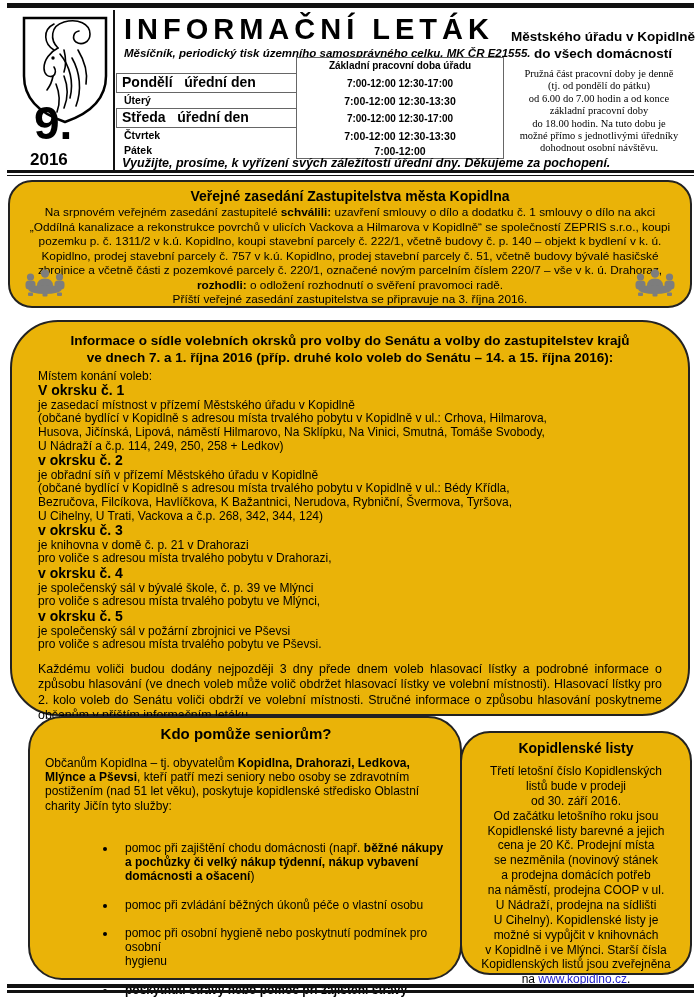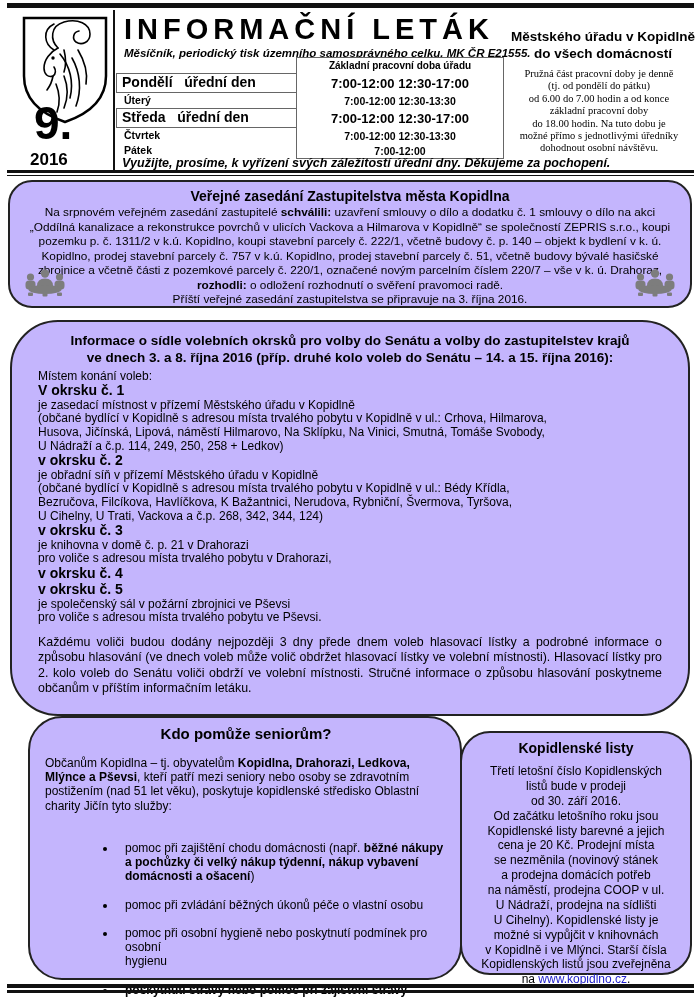--- a/index.html
+++ b/index.html
@@ -16,38 +16,38 @@
   .mast-sub{font-size:11.5px;font-weight:bold;font-style:italic;margin-top:1px;white-space:nowrap;}
   .right-head{position:absolute;left:508px;top:17px;width:190px;text-align:center;
               font-weight:bold;font-size:13.5px;line-height:1.25;}
   .flex-note{position:absolute;left:500px;top:68px;width:198px;text-align:center;
              font-family:"Liberation Serif",serif;font-size:10.5px;line-height:1.18;white-space:pre-line;}
   
   .hours{position:absolute;left:116px;top:57px;width:386px;height:101px;}
   .timecol{position:absolute;left:180px;top:0;width:206px;border:1.5px solid #666;background:#fff;}
   .timecol .th{height:16px;line-height:16px;text-align:center;font-weight:bold;font-size:10px;}
   .trow{text-align:center;font-weight:bold;}
-  .trow.big{height:20px;line-height:20px;font-size:13px;}
+  .trow.big{height:20px;line-height:20px;font-size:10px;}
   .trow.small{height:15px;line-height:15px;font-size:10.5px;}
   .trow.last{height:14px;line-height:14px;font-size:10.5px;}
   .daycol{position:absolute;left:0;top:16px;width:181px;}
   .drow{font-weight:bold;white-space:pre;box-sizing:border-box;}
   .drow.big{height:20px;line-height:17px;font-size:14px;border:1.5px solid #666;padding-left:5px;}
   .drow.small{height:15px;line-height:15px;font-size:10.5px;padding-left:8px;}
   .drow.last{height:14px;line-height:14px;font-size:10.5px;padding-left:8px;}
   .appeal{position:absolute;left:122px;top:156px;font-size:12.5px;font-weight:bold;font-style:italic;white-space:nowrap;}
   .rule{position:absolute;left:7px;width:687px;}
   .rule .thick{height:3px;background:#111;}
   .rule .gap{height:2px;}
   .rule .thin{height:1px;background:#111;}
   .rule2 .thick2{height:4px;background:#111;}
   .rule2 .gap2{height:2px;}
   .rule2 .thin2{height:3px;background:#111;}
   
-  .rbox{position:absolute;border:2px solid #222;border-radius:28px;background:#c4b5fd;box-sizing:border-box;}
+  .rbox{position:absolute;border:2px solid #222;border-radius:28px;background:#eab308;box-sizing:border-box;}
   .council{left:8px;top:180px;width:684px;height:128px;padding:5px 18px;border-radius:24px;}
   .council-title{text-align:center;font-weight:bold;font-size:14px;margin:1px 0 1px;}
   .council p{margin:0;text-align:center;font-size:11.8px;line-height:1.23;white-space:pre-line;}
   .meet-icon{position:absolute;bottom:5px;}
   .meet-icon.l{left:12px;} .meet-icon.r{right:12px;}
   .elections{left:10px;top:320px;width:680px;height:396px;padding:10px 26px;border-radius:48px;}
   .elect-title{text-align:center;font-weight:bold;font-size:13.5px;line-height:1.28;white-space:pre-line;margin-bottom:3px;}
   .elect-body{font-size:12px;line-height:1.13;}
   .okrsek-h{font-weight:bold;font-size:14px;}
   .okrsek-l{white-space:pre-line;}
@@ -168,21 +168,21 @@
         <ellipse cx="23" cy="22.5" rx="16.5" ry="4.5"></ellipse>
         <rect x="6" y="25.5" width="5" height="3.5" rx="1"></rect>
           <rect x="35" y="25.5" width="5" height="3.5" rx="1"></rect>
         <rect x="20.5" y="26" width="5" height="3.5" rx="1"></rect>
       </svg>
     </span>
   </div>
 
   <div class="rbox elections">
     <div class="elect-title">Informace o sídle volebních okrsků pro volby do Senátu a volby do zastupitelstev krajů
-ve dnech 3. a 8. října 2016 (příp. druhé kolo voleb do Senátu – 14. a 15. října 2016):</div>
+ve dnech 7. a 1. října 2016 (příp. druhé kolo voleb do Senátu – 14. a 15. října 2016):</div>
     <div class="elect-body">
       <div>Místem konání voleb:</div>
       <div>
         <div class="okrsek-h">V okrsku č. 1</div>
         <div class="okrsek-l">je  zasedací místnost v přízemí Městského úřadu v Kopidlně
 (občané bydlící v Kopidlně s adresou místa trvalého pobytu v Kopidlně v ul.: Crhova, Hilmarova,
 Husova, Jičínská, Lipová, náměstí Hilmarovo, Na Sklípku, Na Vinici, Smutná, Tomáše Svobody,
 U Nádraží a č.p. 114, 249, 250, 258 + Ledkov)</div>
       </div>
       <div>
@@ -192,20 +192,22 @@
 Bezručova, Filcíkova, Havlíčkova, K Bažantnici, Nerudova, Rybniční, Švermova, Tyršova,
 U Cihelny, U Trati, Vackova a č.p. 268, 342, 344, 124)</div>
       </div>
       <div>
         <div class="okrsek-h">v okrsku č. 3</div>
         <div class="okrsek-l">je  knihovna v domě č. p. 21 v Drahorazi
 pro voliče  s adresou místa trvalého pobytu v Drahorazi,</div>
       </div>
       <div>
         <div class="okrsek-h">v okrsku č. 4</div>
+        <div class="okrsek-l">je společenský sál v bývalé škole, č. p. 39 ve Mlýnci
+pro voliče s adresou místa trvalého pobytu ve Mlýnci,</div>
       </div>
       <div>
         <div class="okrsek-h">v okrsku č. 5</div>
         <div class="okrsek-l">je společenský sál v požární zbrojnici ve Pševsi
 pro voliče s adresou místa trvalého pobytu ve Pševsi.</div>
       </div>
       <div class="ballots">Každému voliči budou dodány nejpozději 3 dny přede dnem voleb hlasovací lístky a podrobné informace o způsobu hlasování (ve dnech voleb může volič obdržet hlasovací lístky ve volební místnosti). Hlasovací lístky pro 2. kolo voleb do Senátu voliči obdrží ve volební místnosti. Stručné informace o způsobu hlasování poskytneme občanům v příštím informačním letáku.</div>
     </div>
   </div>
 

